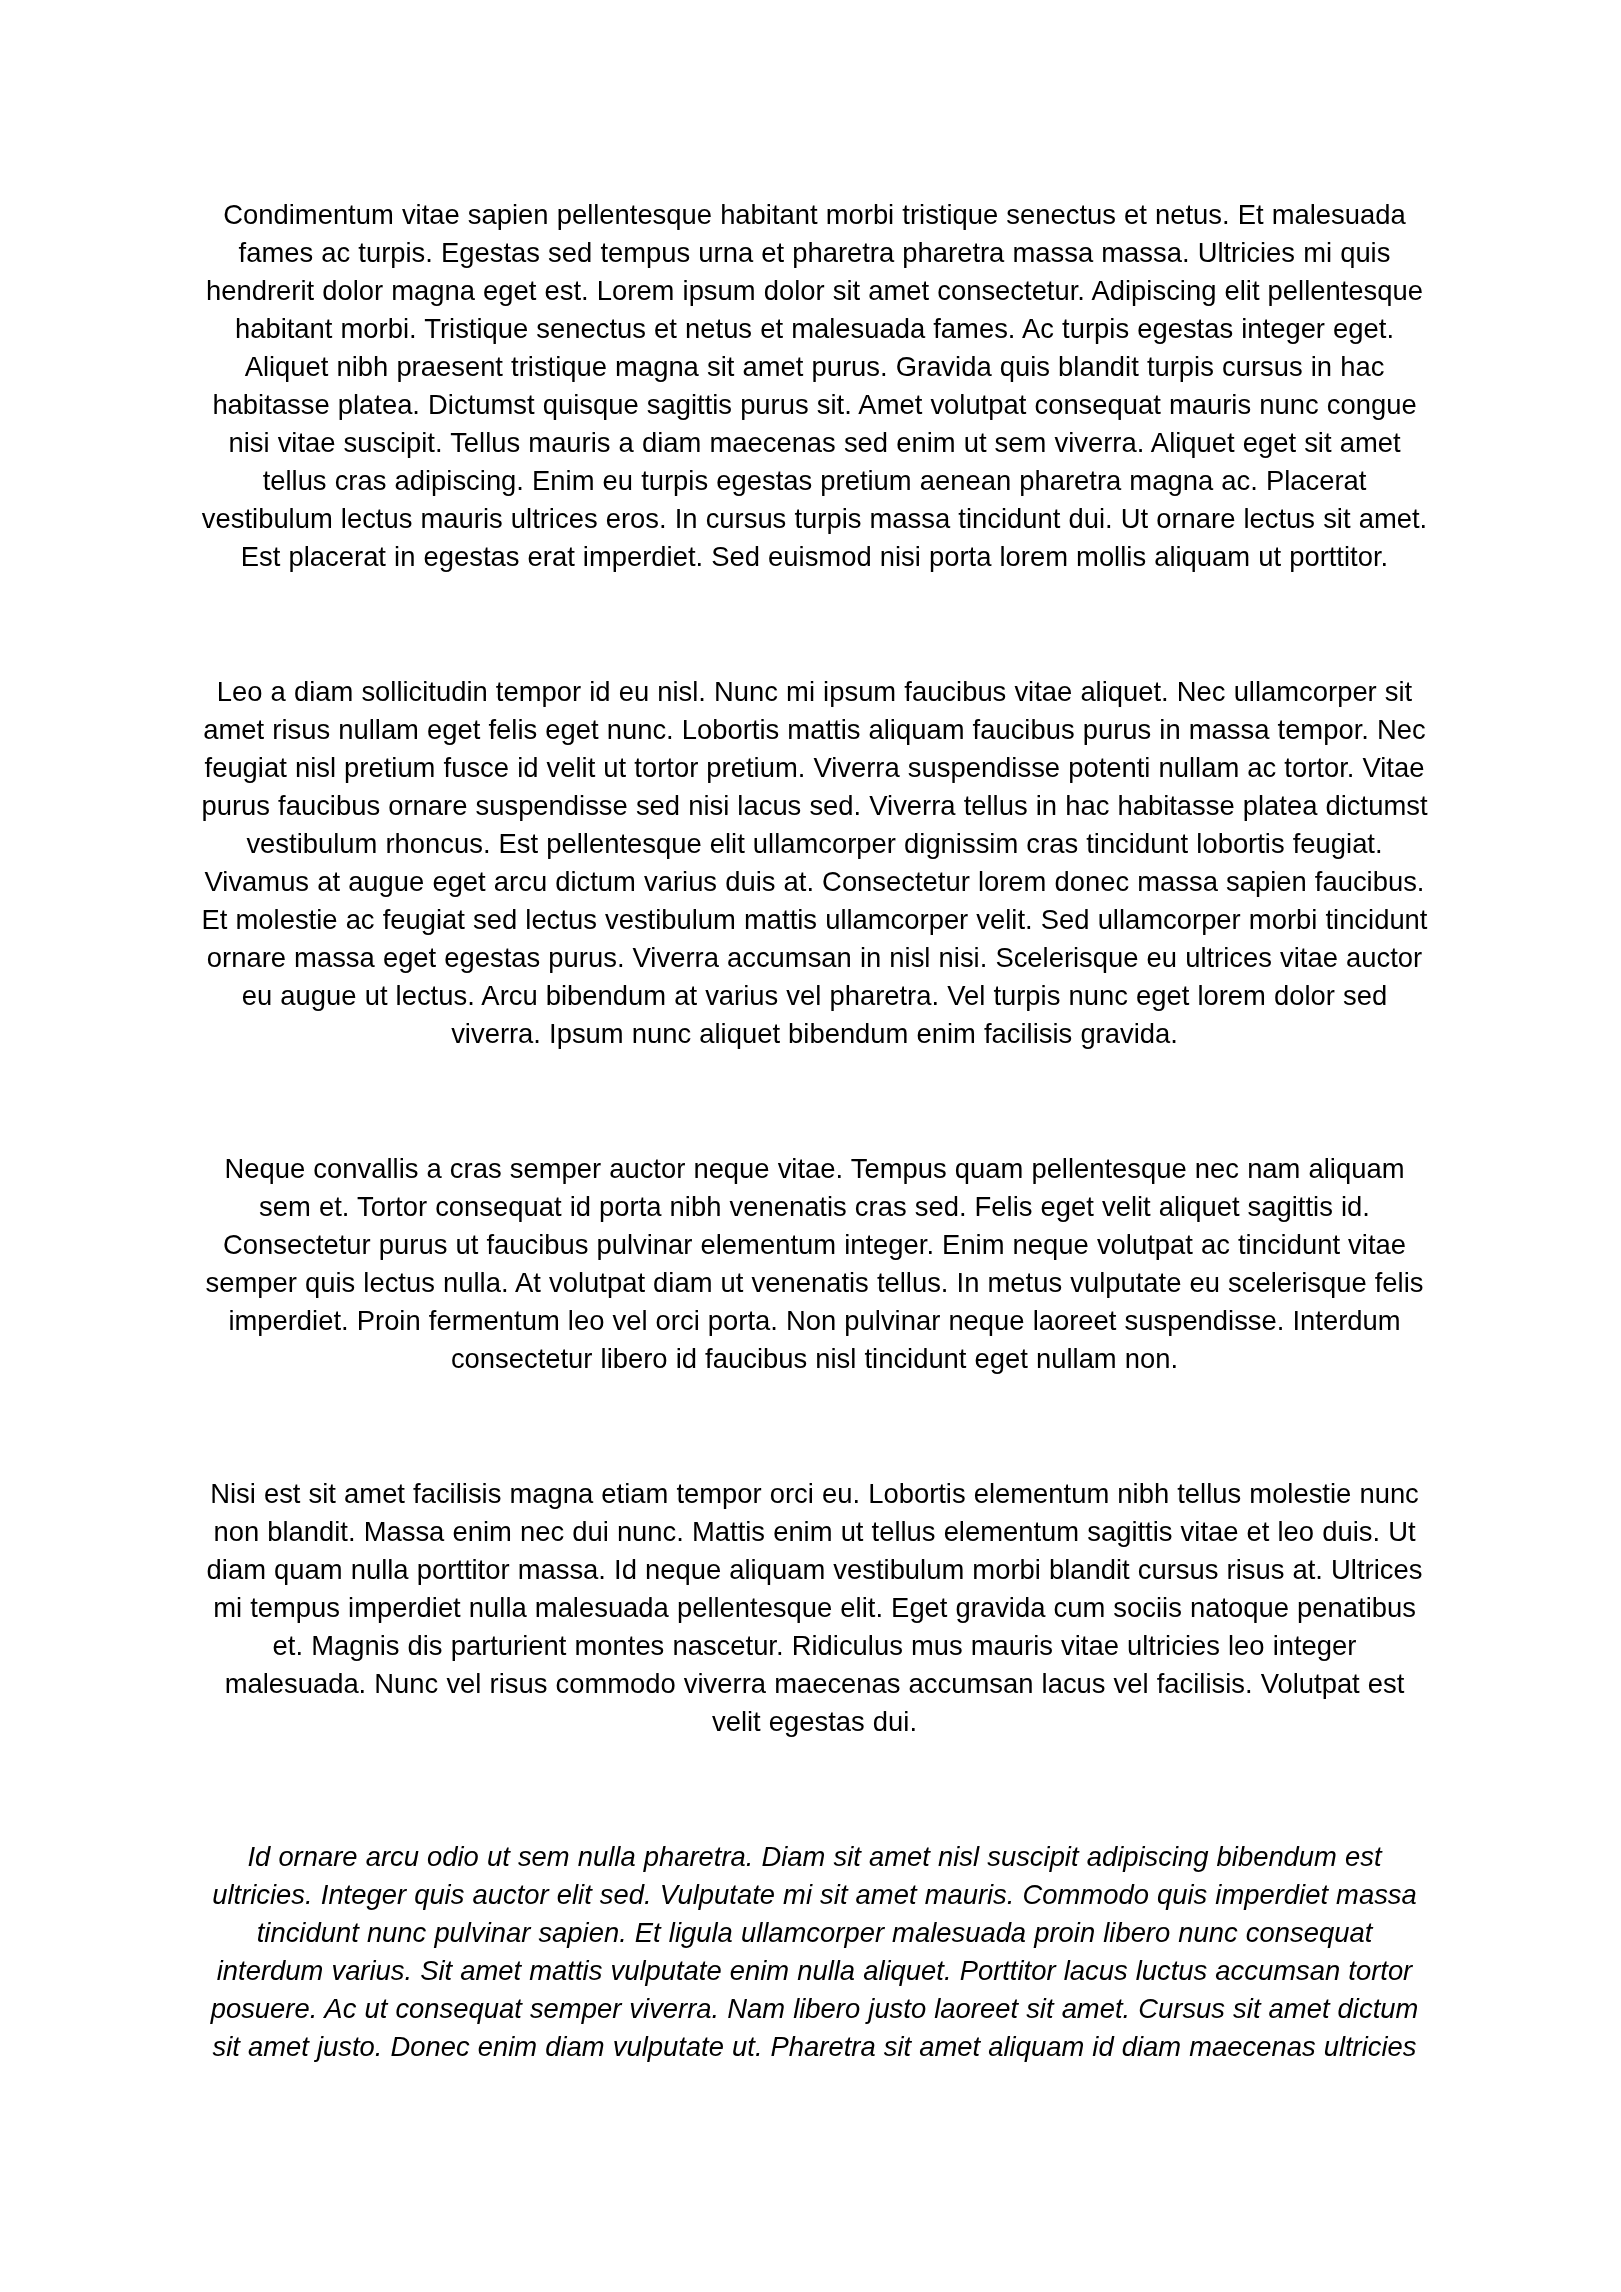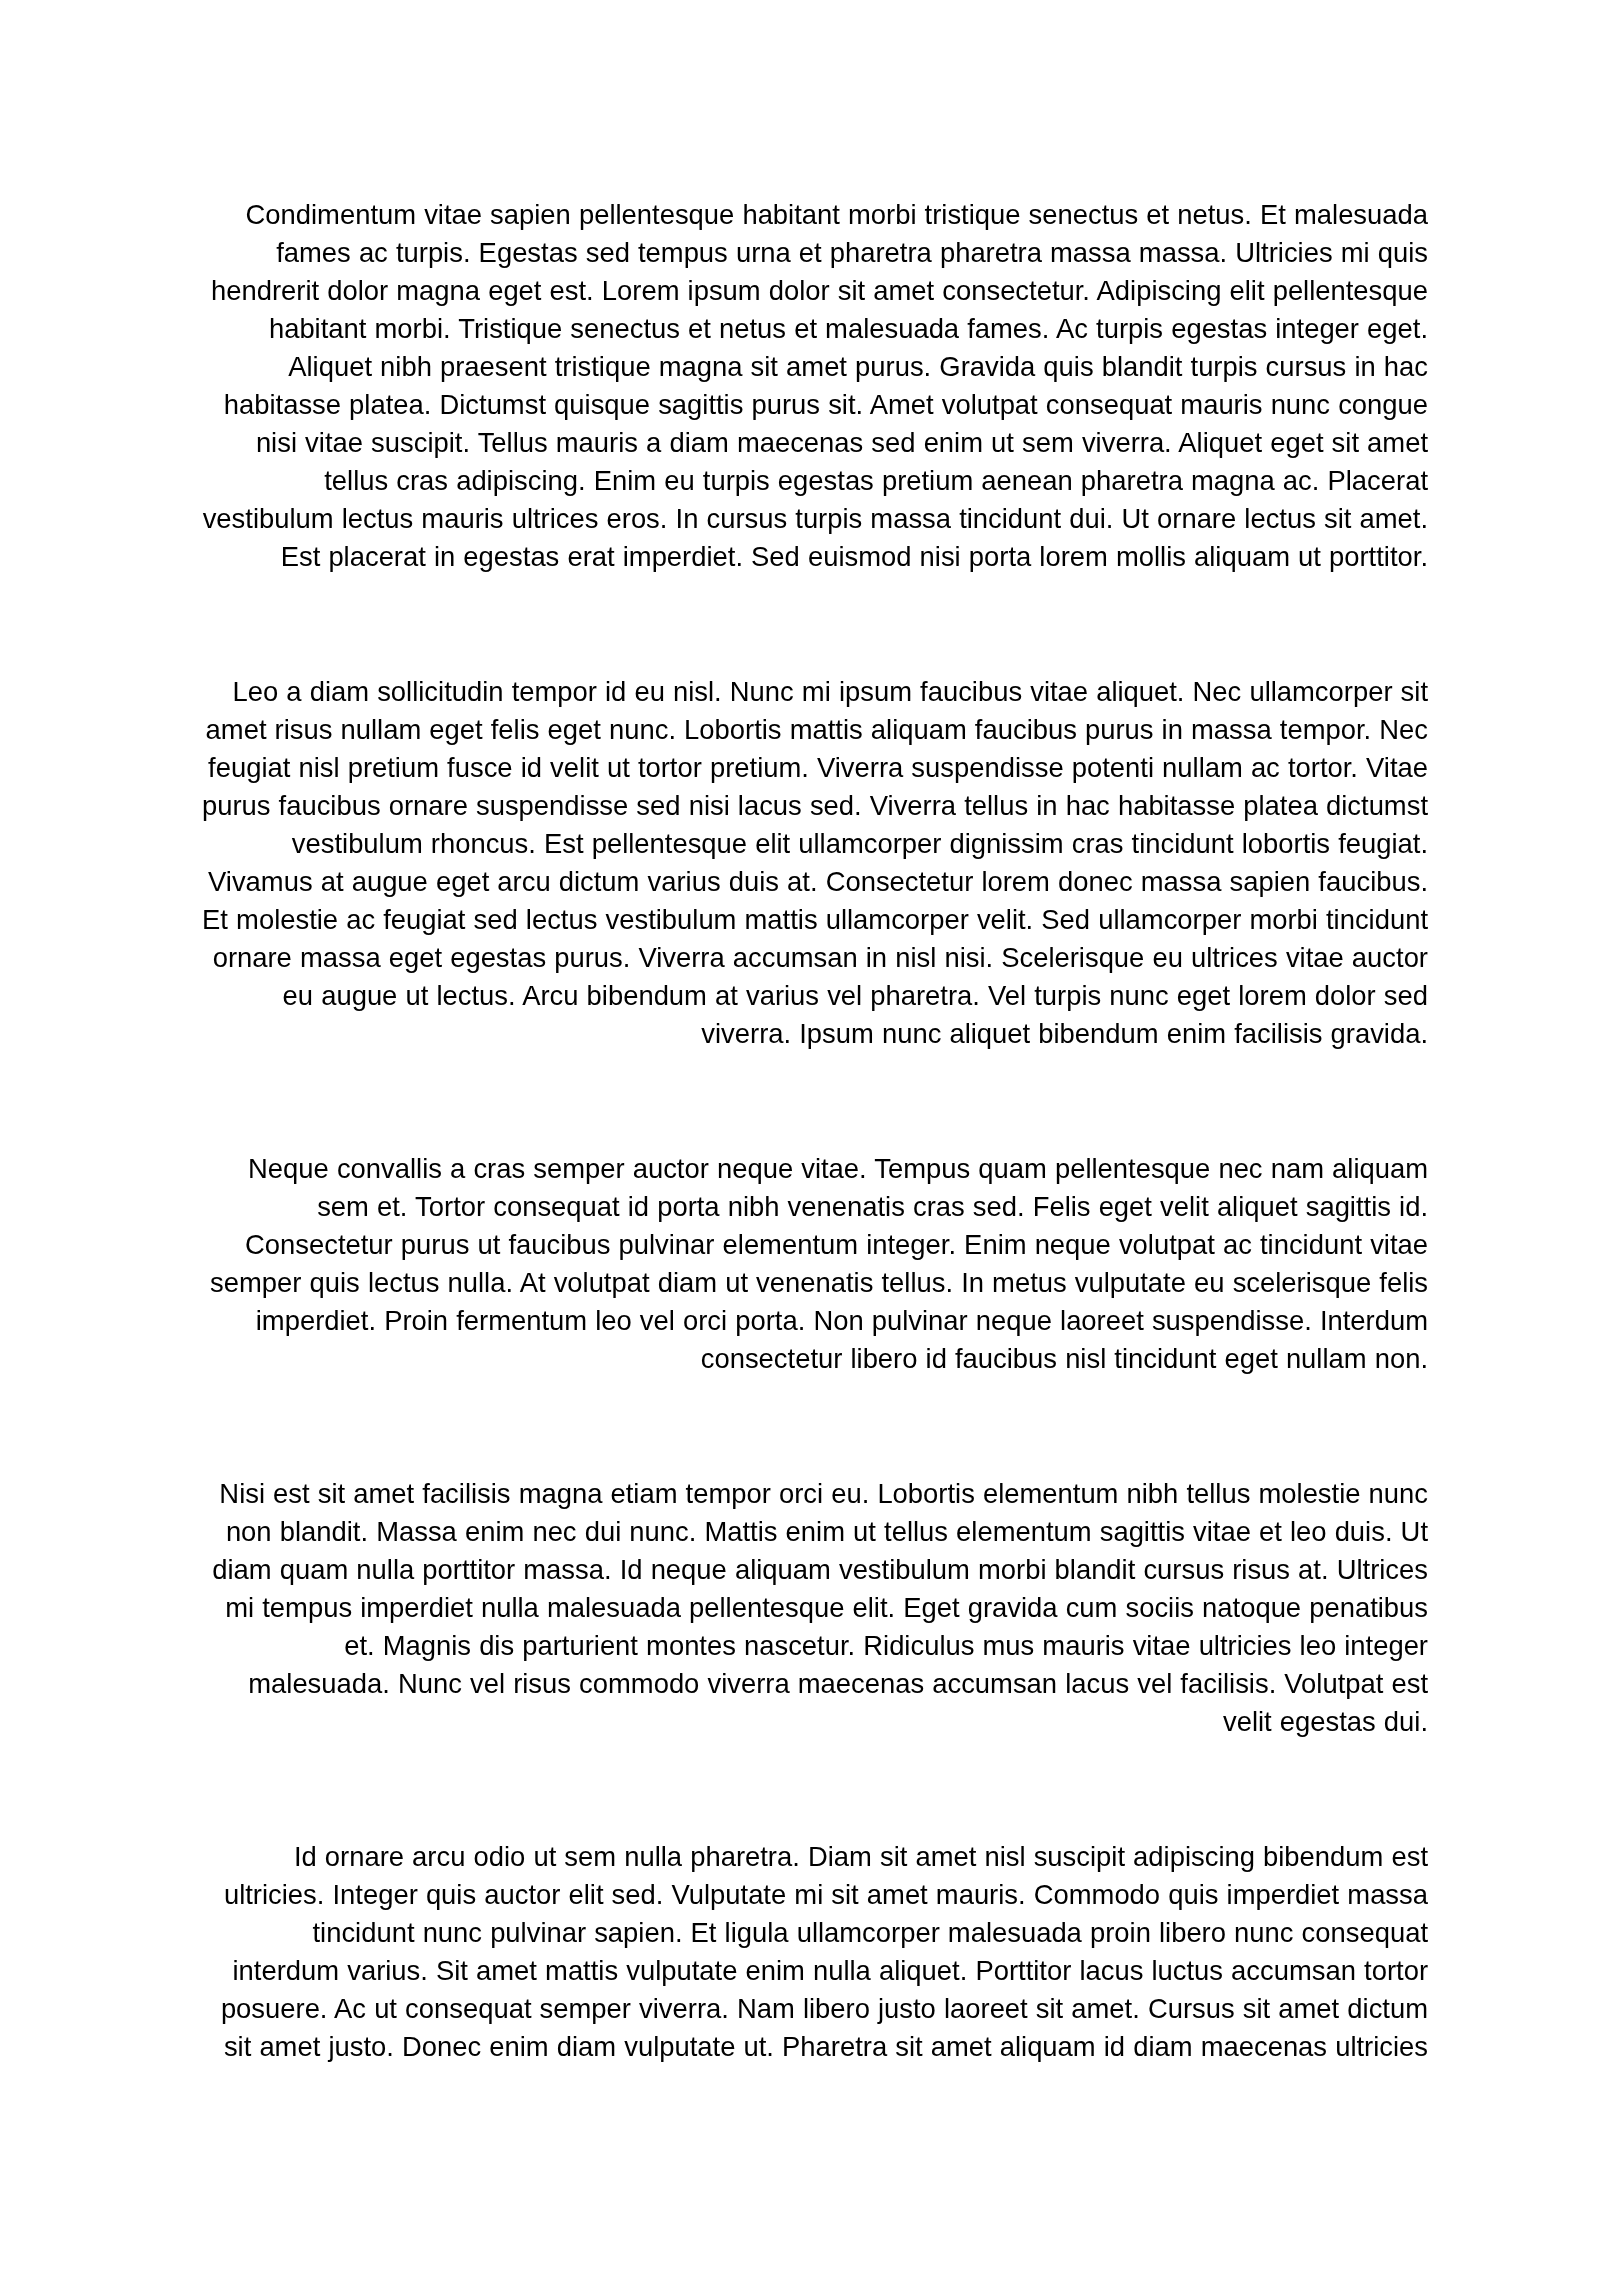--- a/index.html
+++ b/index.html
@@ -19,25 +19,26 @@
     font-family: "Liberation Sans", "DejaVu Sans", sans-serif;
   }
   .doc-body {
     width: 1227px;
   }
   .doc-paragraph {
     margin: 0 0 97px 0;
     font-size: 27.4px;
     line-height: 38px;
     color: #000000;
-    text-align: right;
+    text-align: center;
     word-spacing: 0.5px;
   }
   .doc-paragraph:last-child {
     margin-bottom: 0;
+    font-style: italic;
   }
 </style>
 </head>
 <body>
 
 <div class="page">
   <div class="doc-body">
     <p class="doc-paragraph">Condimentum vitae sapien pellentesque habitant morbi tristique senectus et netus. Et malesuada fames ac turpis. Egestas sed tempus urna et pharetra pharetra massa massa. Ultricies mi quis hendrerit dolor magna eget est. Lorem ipsum dolor sit amet consectetur. Adipiscing elit pellentesque habitant morbi. Tristique senectus et netus et malesuada fames. Ac turpis egestas integer eget. Aliquet nibh praesent tristique magna sit amet purus. Gravida quis blandit turpis cursus in hac habitasse platea. Dictumst quisque sagittis purus sit. Amet volutpat consequat mauris nunc congue nisi vitae suscipit. Tellus mauris a diam maecenas sed enim ut sem viverra. Aliquet eget sit amet tellus cras adipiscing. Enim eu turpis egestas pretium aenean pharetra magna ac. Placerat vestibulum lectus mauris ultrices eros. In cursus turpis massa tincidunt dui. Ut ornare lectus sit amet. Est placerat in egestas erat imperdiet. Sed euismod nisi porta lorem mollis aliquam ut porttitor.</p>
     <p class="doc-paragraph">Leo a diam sollicitudin tempor id eu nisl. Nunc mi ipsum faucibus vitae aliquet. Nec ullamcorper sit amet risus nullam eget felis eget nunc. Lobortis mattis aliquam faucibus purus in massa tempor. Nec feugiat nisl pretium fusce id velit ut tortor pretium. Viverra suspendisse potenti nullam ac tortor. Vitae purus faucibus ornare suspendisse sed nisi lacus sed. Viverra tellus in hac habitasse platea dictumst vestibulum rhoncus. Est pellentesque elit ullamcorper dignissim cras tincidunt lobortis feugiat. Vivamus at augue eget arcu dictum varius duis at. Consectetur lorem donec massa sapien faucibus. Et molestie ac feugiat sed lectus vestibulum mattis ullamcorper velit. Sed ullamcorper morbi tincidunt ornare massa eget egestas purus. Viverra accumsan in nisl nisi. Scelerisque eu ultrices vitae auctor eu augue ut lectus. Arcu bibendum at varius vel pharetra. Vel turpis nunc eget lorem dolor sed viverra. Ipsum nunc aliquet bibendum enim facilisis gravida.</p>
     <p class="doc-paragraph">Neque convallis a cras semper auctor neque vitae. Tempus quam pellentesque nec nam aliquam sem et. Tortor consequat id porta nibh venenatis cras sed. Felis eget velit aliquet sagittis id. Consectetur purus ut faucibus pulvinar elementum integer. Enim neque volutpat ac tincidunt vitae semper quis lectus nulla. At volutpat diam ut venenatis tellus. In metus vulputate eu scelerisque felis imperdiet. Proin fermentum leo vel orci porta. Non pulvinar neque laoreet suspendisse. Interdum consectetur libero id faucibus nisl tincidunt eget nullam non.</p>

